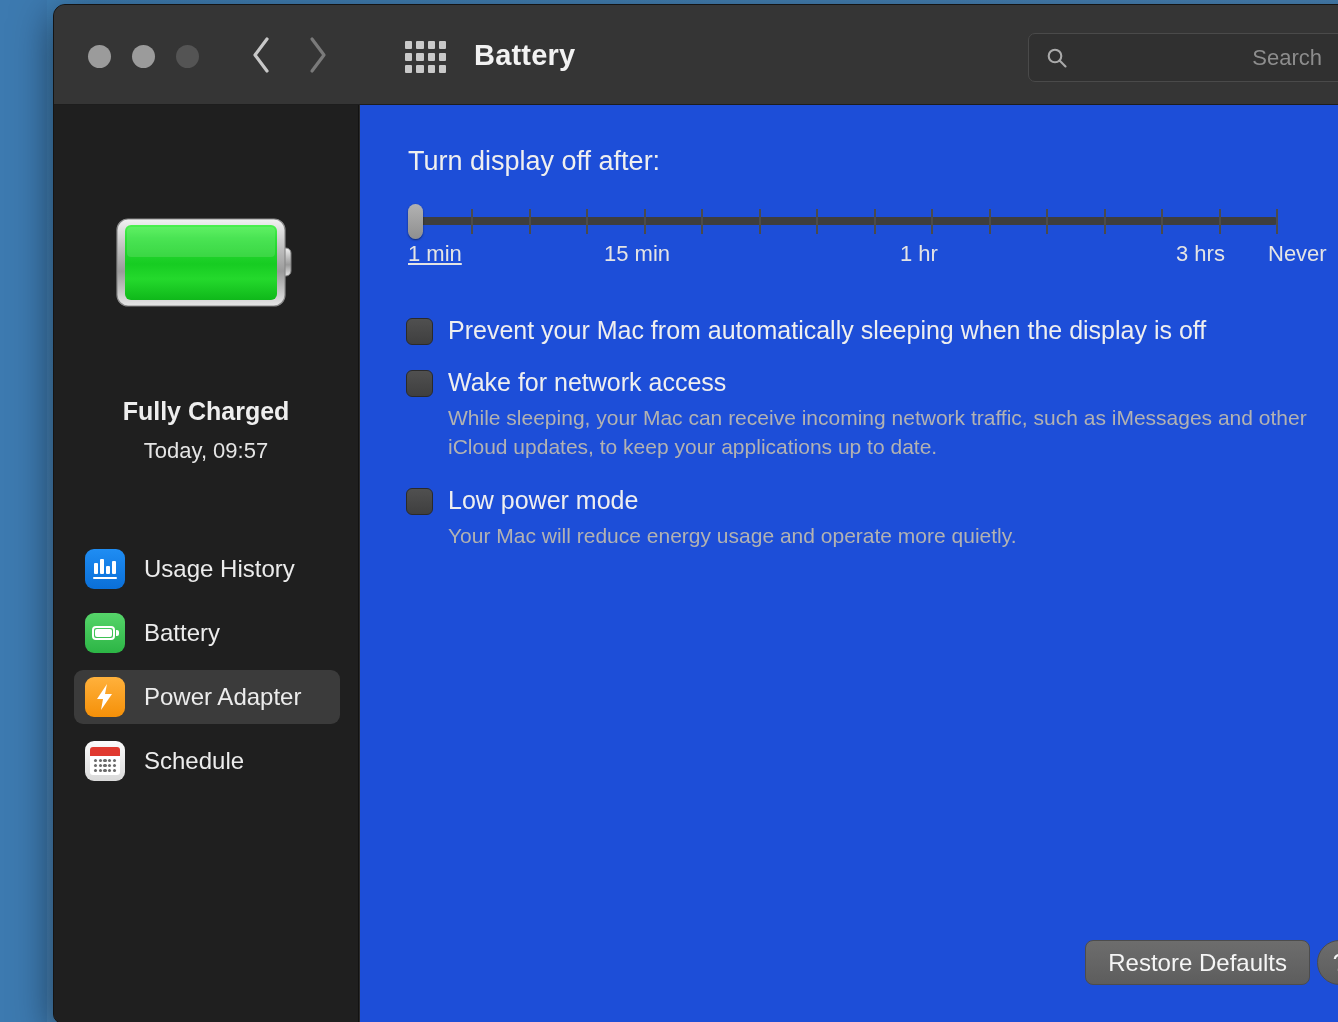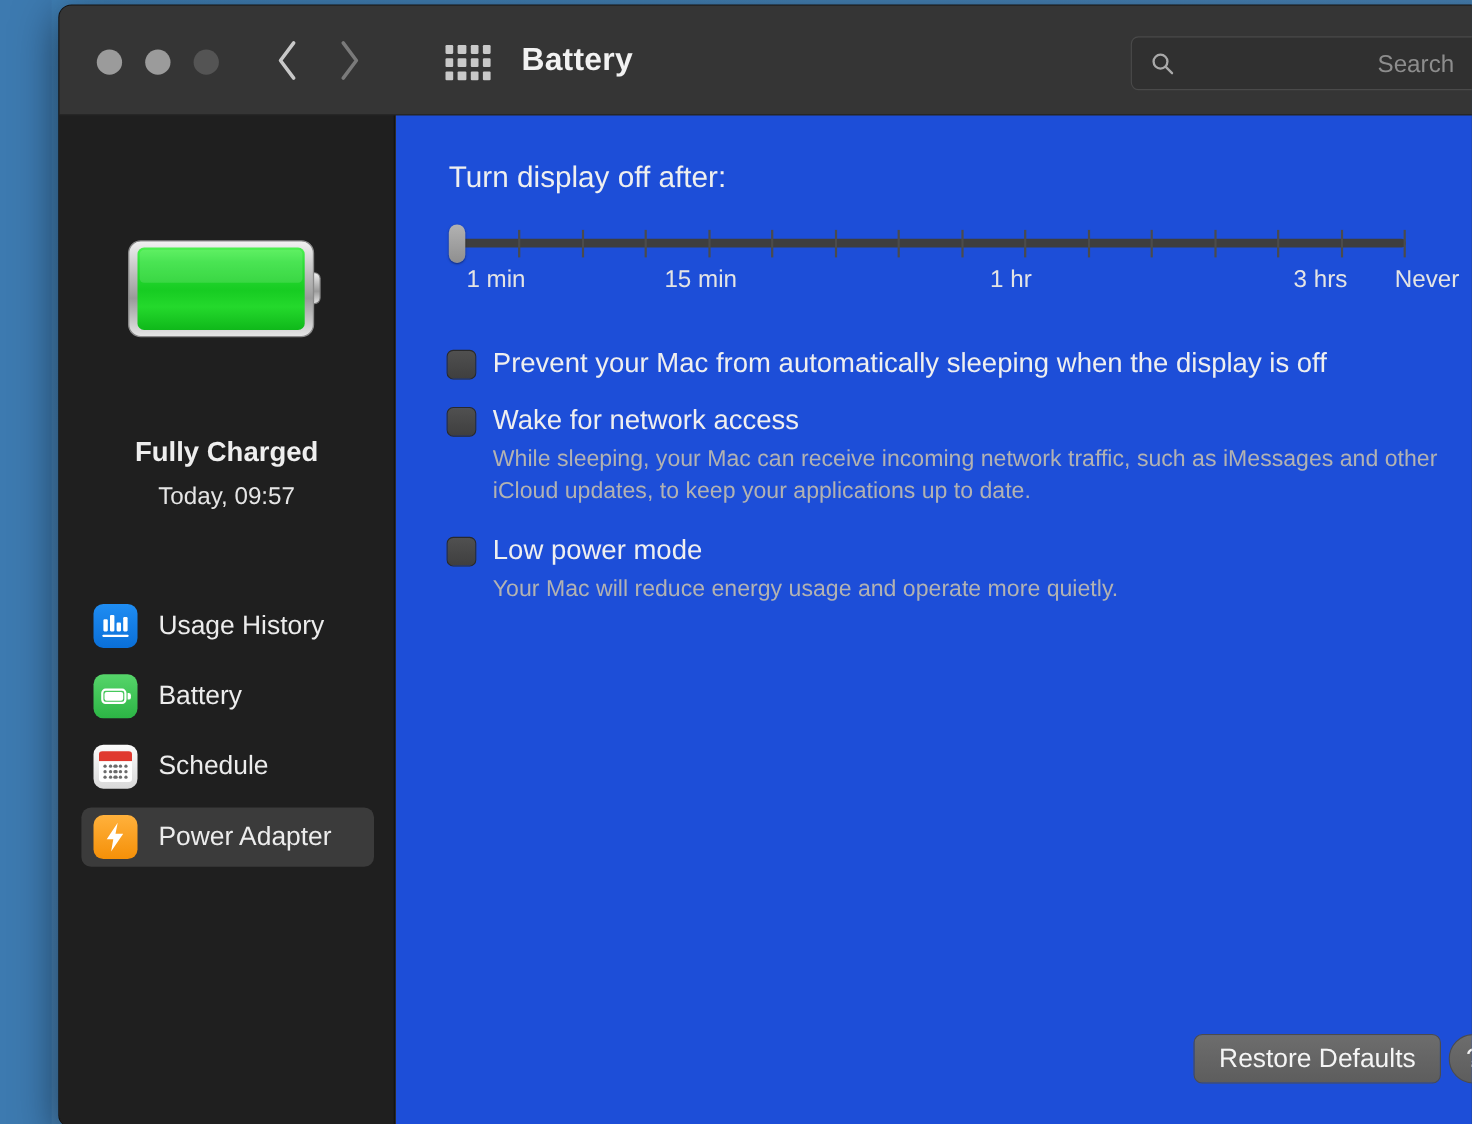--- a/index.html
+++ b/index.html
@@ -512,51 +512,51 @@
 
         <div class="nav-item">
           <span class="nav-icon ic-batt">
             <span class="body"></span>
               <span class="fill"></span>
               <span class="nub"></span>
           </span>
           <span class="nav-label">Battery</span>
         </div>
 
-        <div class="nav-item">
-          <span class="nav-icon ic-sched">
-            <span class="top"></span>
-            <span class="grid">
-              <span></span>
-                <span></span>
-                <span></span>
-                <span></span>
-                <span></span>
-              <span></span>
-                <span></span>
-                <span></span>
-                <span></span>
-                <span></span>
-              <span></span>
-                <span></span>
-                <span></span>
-                <span></span>
-                <span></span>
-            </span>
-          </span>
-          <span class="nav-label">Schedule</span>
-        </div>
-
         <div class="nav-item selected">
           <span class="nav-icon ic-power">
             <svg width="20" height="28" viewBox="0 0 20 28">
               <polygon points="12,1 2,16 8,16 6,27 17,11 10,11" fill="#ffffff"></polygon>
             </svg>
           </span>
           <span class="nav-label">Power Adapter</span>
+        </div>
+
+        <div class="nav-item">
+          <span class="nav-icon ic-sched">
+            <span class="top"></span>
+            <span class="grid">
+              <span></span>
+                <span></span>
+                <span></span>
+                <span></span>
+                <span></span>
+              <span></span>
+                <span></span>
+                <span></span>
+                <span></span>
+                <span></span>
+              <span></span>
+                <span></span>
+                <span></span>
+                <span></span>
+                <span></span>
+            </span>
+          </span>
+          <span class="nav-label">Schedule</span>
         </div>
 
       </div>
     </div>
 
     <div id="content">
 
       <div id="slider-label">Turn display off after:</div>
 
       <div id="slider-wrap">
@@ -576,21 +576,21 @@
             <i style="left: 632px;"></i>
             <i style="left: 690px;"></i>
             <i style="left: 747px;"></i>
             <i style="left: 805px;"></i>
             <i style="left: 862px;"></i>
           </div>
         <div id="slider-thumb"></div>
       </div>
 
       <div id="slider-scale">
-          <span style="left: 16px;">1 min</span>
+          <span style="left: 0px; text-decoration: underline;">1 min</span>
           <span style="left: 196px;">15 min</span>
           <span style="left: 492px;">1 hr</span>
           <span style="left: 768px;">3 hrs</span>
           <span style="left: 860px;">Never</span>
         </div>
 
       <div class="check-row" style="top:262px">
         <span class="checkbox"></span>
         <span class="check-label">Wake for network access</span>
       </div>

